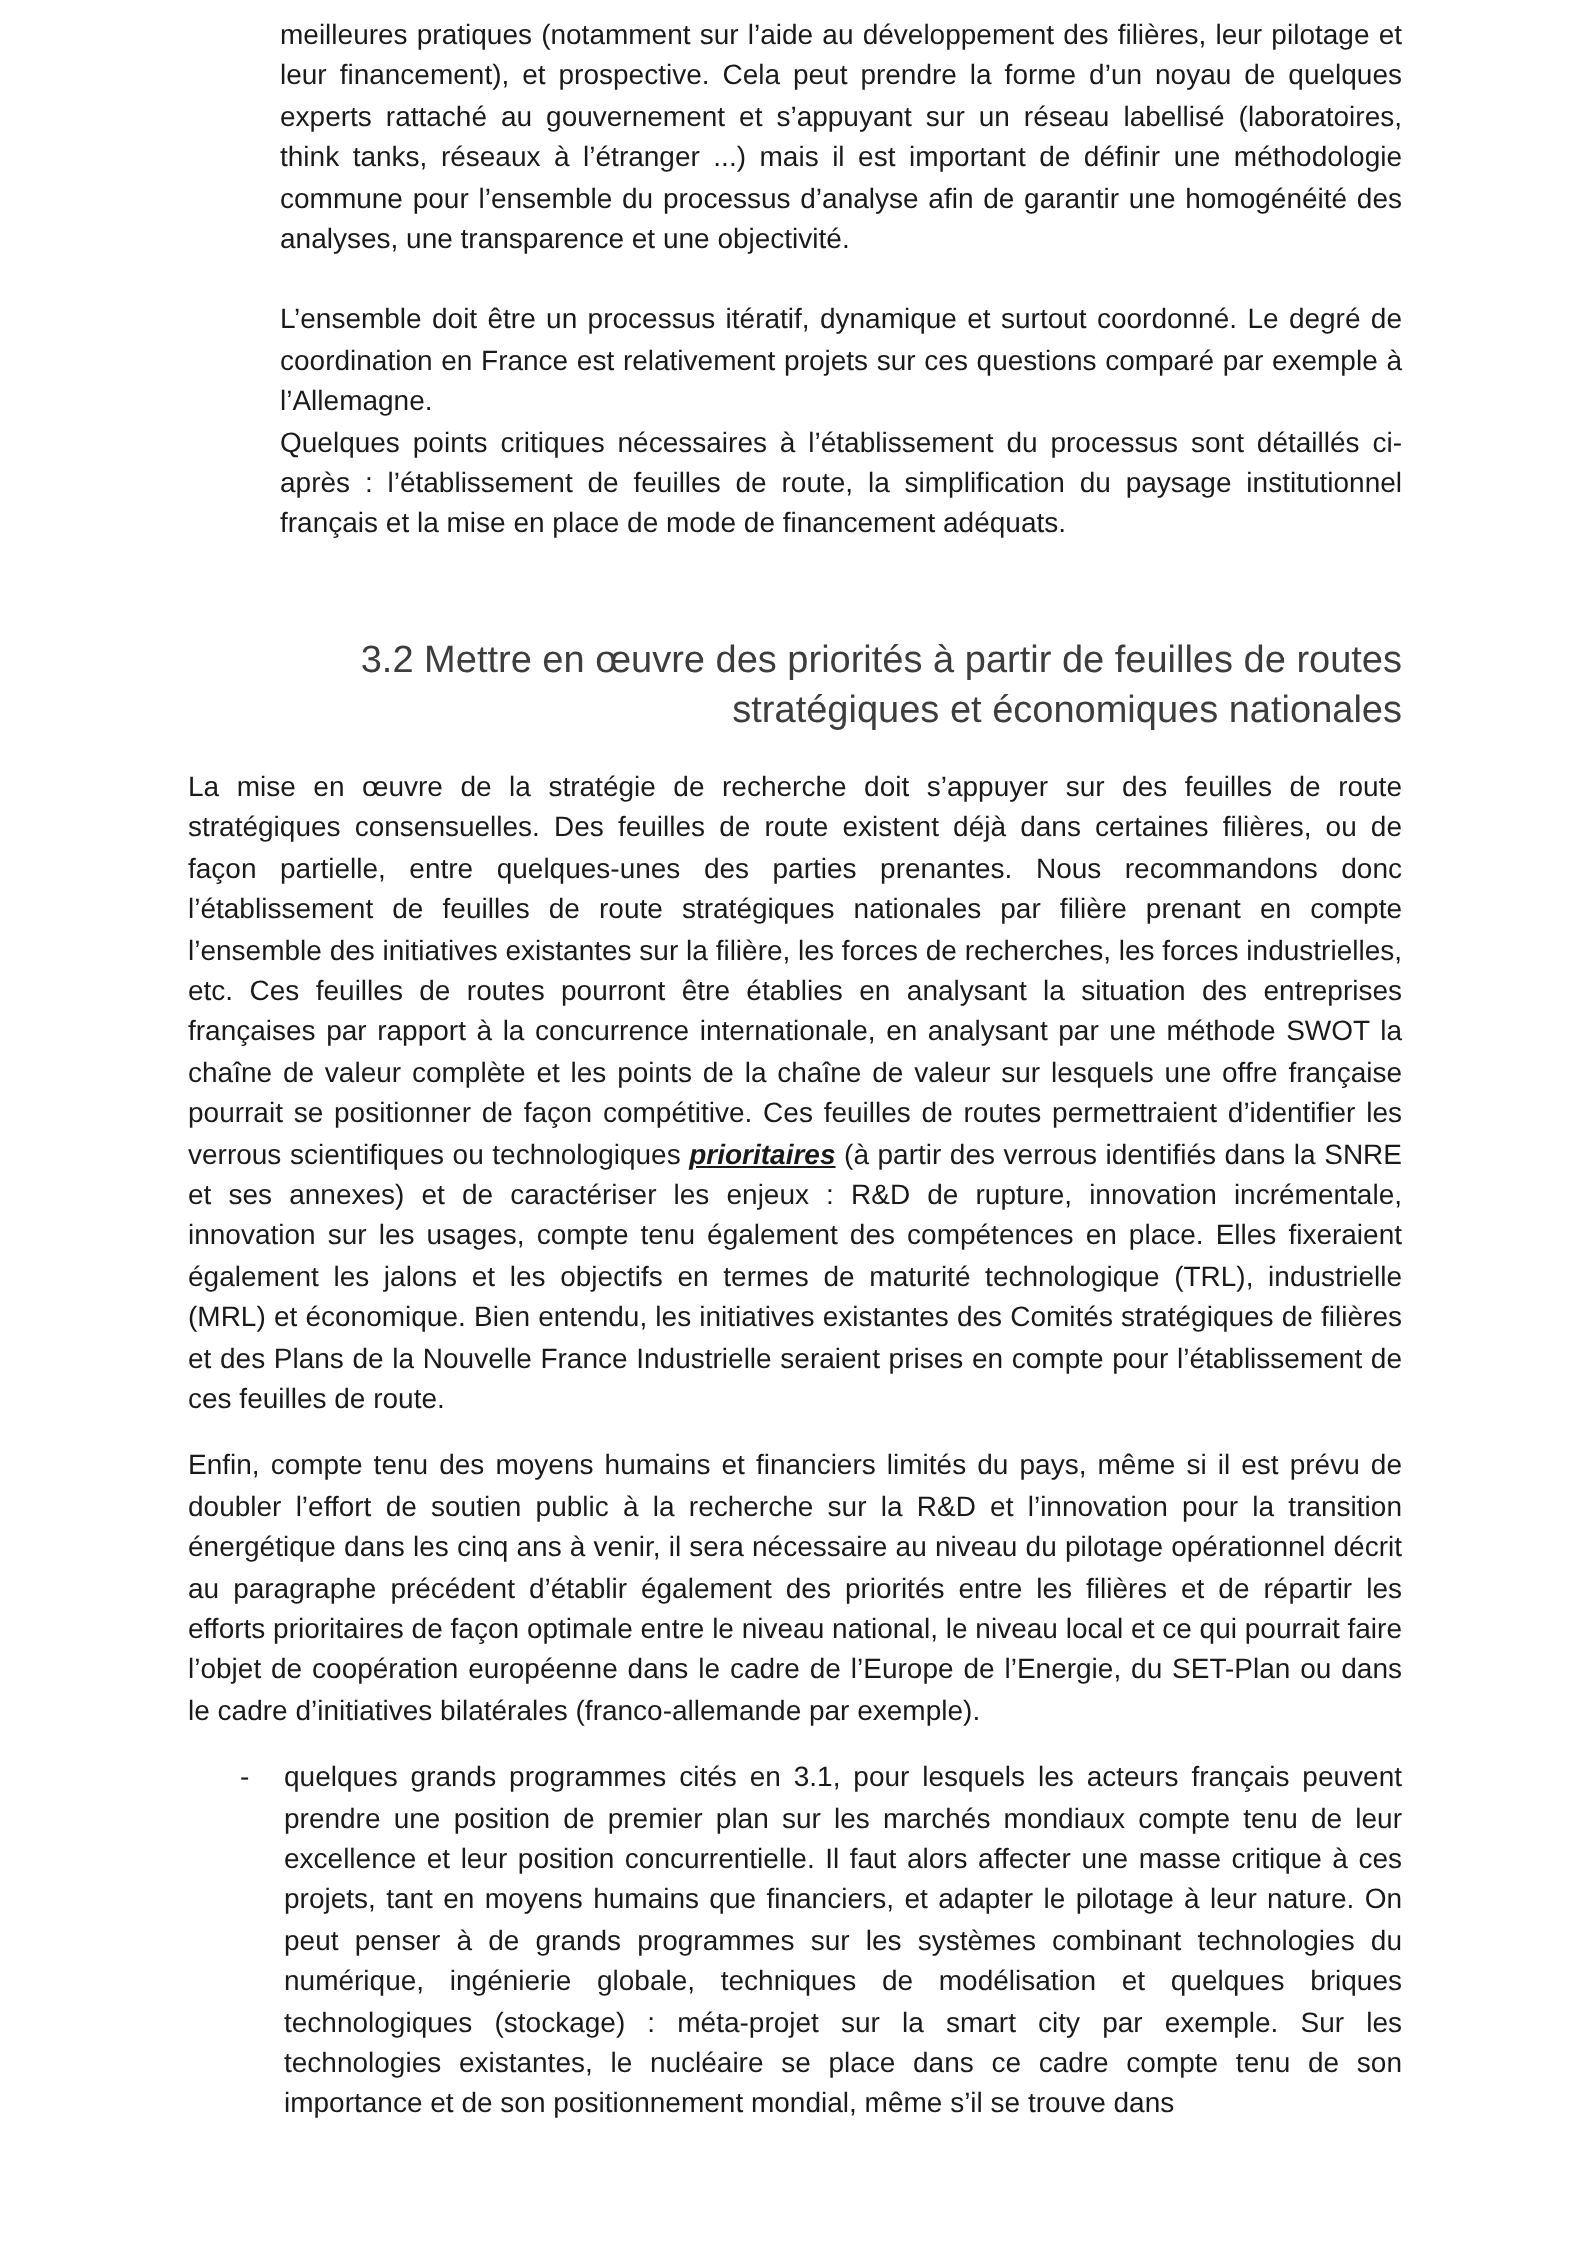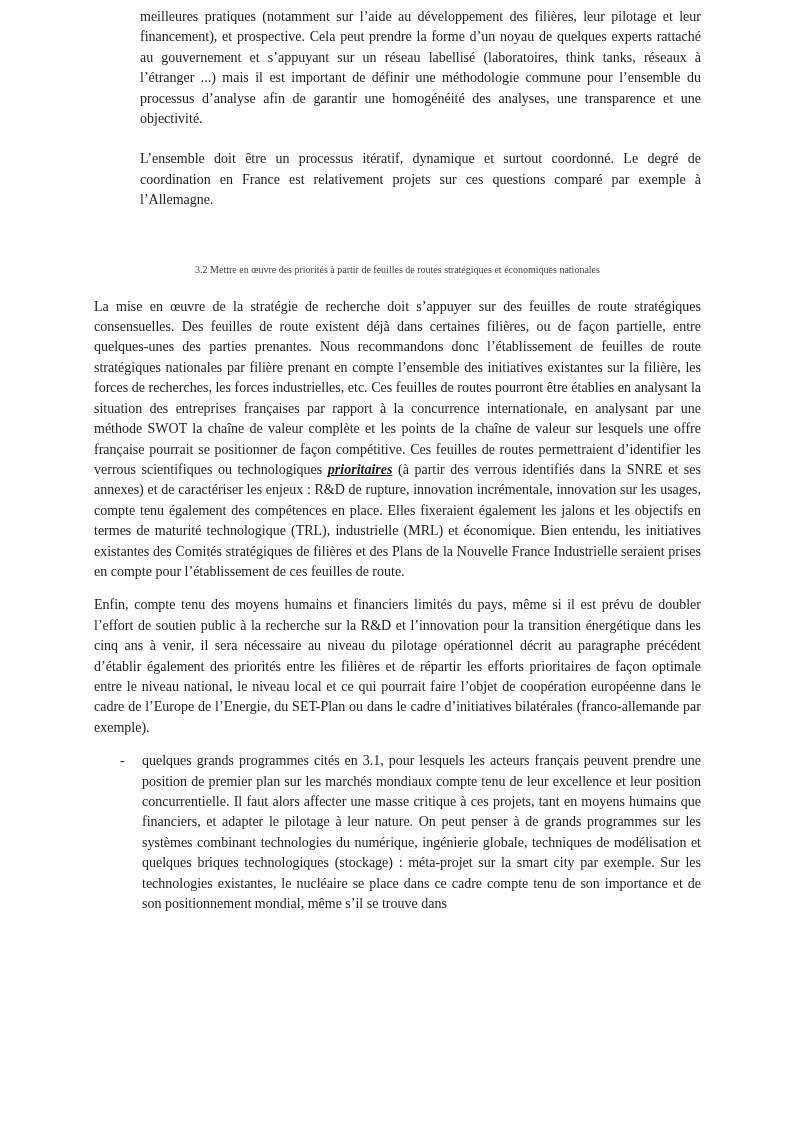--- a/index.html
+++ b/index.html
@@ -1,15 +1,15 @@
 <!DOCTYPE html>
 <html><head>
 <meta charset="utf-8">
 <style>
-  * { margin: 0; padding: 0; box-sizing: border-box; font-family: Liberation Serif, serif; }
+  * { margin: 0; padding: 0; box-sizing: border-box; }
   html, body { background: #ffffff; }
   body {
     width: 793px;
     height: 1122px;
     font-family: "Liberation Sans", sans-serif;
     color: #1a1a1a;
     position: relative;
     overflow: hidden;
   }
   .page {
@@ -26,25 +26,25 @@
     color: #1a1a1a;
   }
   .indent-block {
     margin-left: 46px;
   }
   .gap-blank { margin-top: 20px; }   
   .gap-para  { margin-top: 13px; }   
   .gap-large { margin-top: 15px; }
   .heading {
     margin-top: 46px;
-    font-size: 10px;
+    font-size: 19px;
     line-height: 25px;
     font-weight: 400;
     color: #3d3d3d;
-    text-align: center;
+    text-align: right;
   }
   .emph {
     font-weight: bold;
     font-style: italic;
     text-decoration: underline;
   }
   .bullet-item {
     position: relative;
     padding-left: 48px;
     margin-top: 13px;
@@ -59,20 +59,21 @@
   }
 </style>
 </head>
 <body>
 
 <div class="page">
 
   <section class="indent-block">
     <p class="para">meilleures pratiques (notamment sur l’aide au développement des filières, leur pilotage et leur financement), et prospective. Cela peut prendre la forme d’un noyau de quelques experts rattaché au gouvernement et s’appuyant sur un réseau labellisé (laboratoires, think tanks, réseaux à l’étranger ...) mais il est important de définir une méthodologie commune pour l’ensemble du processus d’analyse afin de garantir une homogénéité des analyses, une transparence et une objectivité.</p>
     <p class="para gap-blank">L’ensemble doit être un processus itératif, dynamique et surtout coordonné. Le degré de coordination en France est relativement projets sur ces questions comparé par exemple à l’Allemagne.</p>
+    <p class="para">Quelques points critiques nécessaires à l’établissement du processus sont détaillés ci-après : l’établissement de feuilles de route, la simplification du paysage institutionnel français et la mise en place de mode de financement adéquats.</p>
   </section>
 
   <h2 class="heading">3.2 Mettre en œuvre des priorités à partir de  feuilles de routes stratégiques et économiques nationales</h2>
 
   <p class="para gap-large"><span>La mise en œuvre de la stratégie de recherche doit s’appuyer sur des feuilles de route stratégiques consensuelles. Des feuilles de route existent déjà dans certaines filières, ou de façon partielle, entre quelques-unes des parties prenantes. Nous recommandons donc l’établissement de feuilles de route stratégiques nationales par filière prenant en compte l’ensemble des initiatives existantes sur la filière, les forces de recherches, les forces industrielles, etc. Ces feuilles de routes pourront être établies en analysant la situation des entreprises françaises par rapport à la concurrence internationale, en analysant par une méthode SWOT la chaîne de valeur complète et les points de la chaîne de valeur sur lesquels une offre française pourrait se positionner de façon compétitive. Ces feuilles de routes permettraient d’identifier les verrous scientifiques ou technologiques </span><span class="emph">prioritaires</span><span> (à partir des verrous identifiés dans la SNRE et ses annexes) et de caractériser les enjeux : R&amp;D de rupture, innovation incrémentale, innovation sur les usages, compte tenu également des compétences en place. Elles fixeraient également les jalons et les objectifs en termes de maturité technologique (TRL), industrielle (MRL) et économique. Bien entendu, les initiatives existantes des Comités stratégiques de filières et des Plans de la Nouvelle France Industrielle seraient prises en compte pour l’établissement de ces feuilles de route.</span></p>
 
   <p class="para gap-para">Enfin, compte tenu des moyens humains et financiers limités du pays, même si il est prévu de doubler l’effort de soutien public à la recherche sur la R&amp;D et l’innovation pour la transition énergétique dans les cinq ans à venir, il sera nécessaire au niveau du pilotage opérationnel décrit au paragraphe précédent d’établir également des priorités entre les filières et de répartir les efforts prioritaires de façon optimale entre le niveau national, le niveau local et ce qui pourrait faire l’objet de coopération européenne dans le cadre de l’Europe de l’Energie, du SET-Plan ou dans le cadre d’initiatives bilatérales (franco-allemande par exemple).</p>
 
 
   <div class="bullet-item">

